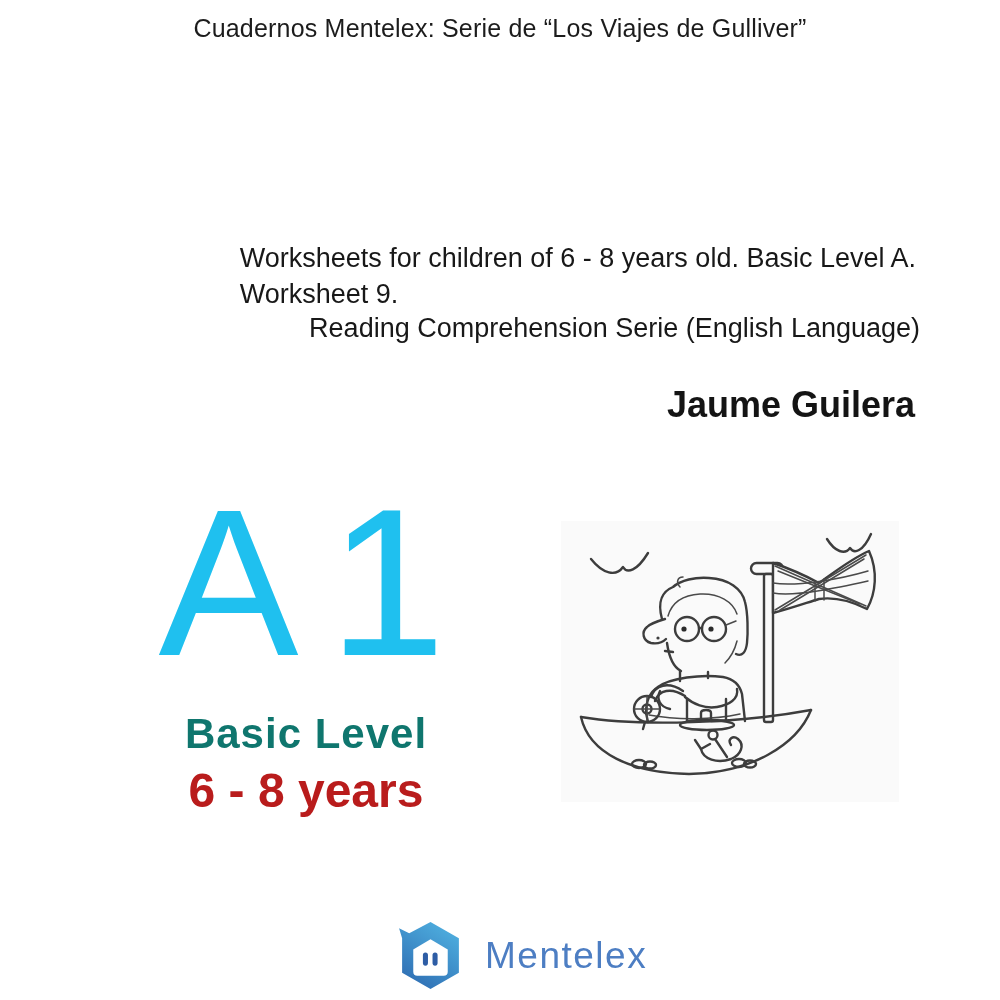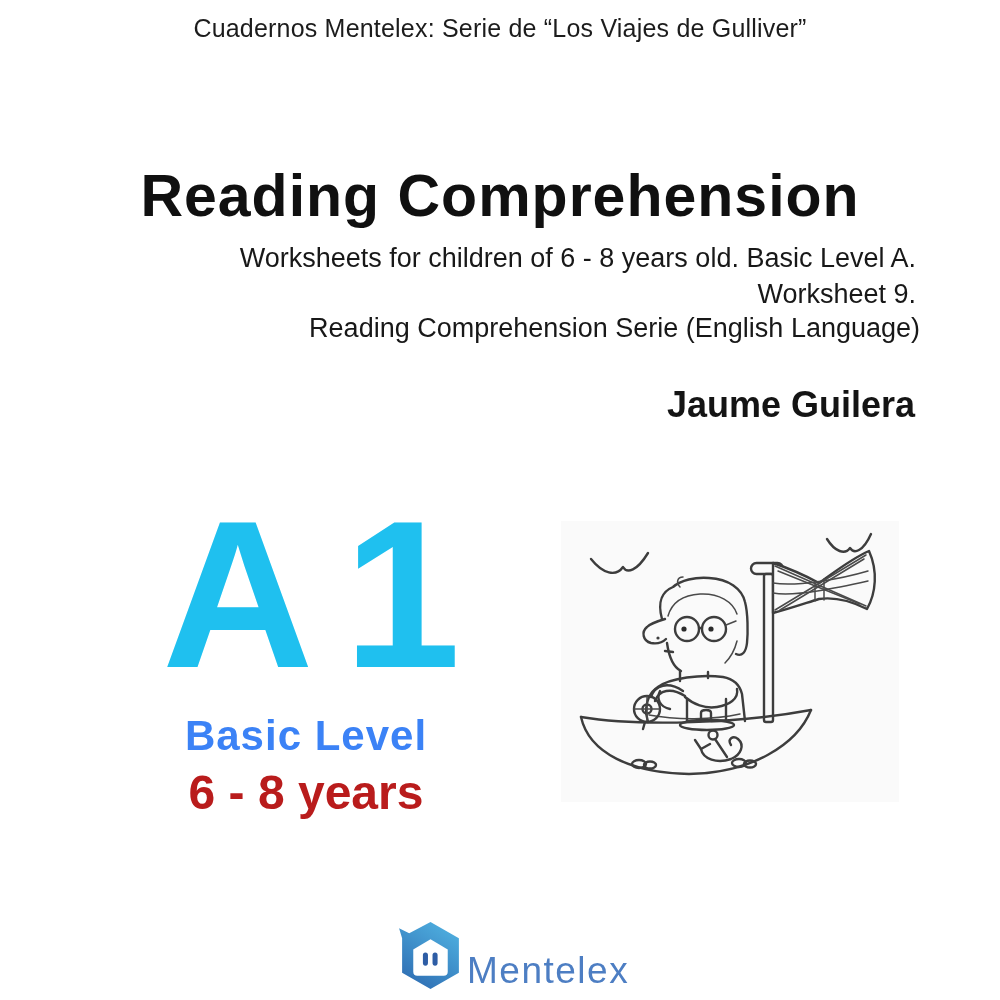--- a/index.html
+++ b/index.html
@@ -10,67 +10,66 @@
   .series-header{
     position:absolute;top:14px;left:0;width:100%;
     text-align:center;font-size:25px;color:#1c1c1c;letter-spacing:.2px;
   }
   .main-title{
     position:absolute;top:162px;left:0;width:100%;margin:0;
     text-align:center;font-size:59px;font-weight:700;letter-spacing:1px;color:#101010;
   }
   .subtitle{
     position:absolute;top:240px;right:84px;
-    text-align:right;font-size:27px;line-height:36px;color:#181818;
+    text-align:left;font-size:27px;line-height:36px;color:#181818;
   }
   .book-line{
     position:absolute;top:313px;right:80px;
     text-align:right;font-size:27px;color:#181818;
   }
   .author{
     position:absolute;top:384px;right:85px;
     text-align:left;font-size:36px;font-weight:700;color:#141414;
   }
   .level-block{
     position:absolute;left:128px;top:478px;width:356px;text-align:center;
   }
   .level-code{
-    font-size:210px;line-height:1.0;font-weight:700;color:#1fc0ef;
-    letter-spacing:30px;padding-left:22px;margin:12px;
+    font-size:210px;line-height:1.0;font-weight:400;color:#1fc0ef;
+    letter-spacing:30px;padding-left:22px;margin:0;
   }
   .level-label{
-    margin-top:12px;font-size:42px;font-weight:700;color:#3b82f6;letter-spacing:1px;
+    margin-top:22px;font-size:42px;font-weight:700;color:#0f766e;letter-spacing:1px;
   }
   .age-range{
     margin-top:5px;font-size:48px;font-weight:700;color:#b91c1c;
   }
   .illustration{
     position:absolute;left:561px;top:521px;width:338px;height:281px;
     background:#fafafa;
   }
   .illustration svg{display:block;width:100%;height:100%;}
   .brand{
-    position:absolute;left:394px;top:919px;display:flex;align-items:flex-end;gap:0;
+    position:absolute;left:394px;top:919px;display:flex;align-items:center;gap:18px;
   }
   .brand-icon{width:73px;height:73px;display:block;}
   .brand-name{
     font-size:37px;color:#4d7ec3;letter-spacing:1.5px;font-weight:500;
   }
   .sketch{stroke:#3d3d3d;fill:none;stroke-width:2.4;stroke-linecap:round;stroke-linejoin:round;}
   .sketch-thin{stroke:#4a4a4a;fill:none;stroke-width:1.5;stroke-linecap:round;}
   .sketch-fill{stroke:#3d3d3d;fill:#fafafa;stroke-width:2.4;stroke-linejoin:round;}
 </style>
 </head>
 <body>
 
 <div class="page">
 
   <div class="series-header">Cuadernos Mentelex: Serie de “Los Viajes de Gulliver”</div>
 
-  <h1 class="main-title">Reading Comprehension</h1>
 
   <div class="subtitle">
     <div>Worksheets for children of 6 - 8 years old. Basic Level A.</div>
     <div>Worksheet 9.</div>
   </div>
 
   <div class="book-line">Reading Comprehension Serie (English Language)</div>
 
   <div class="author">Jaume Guilera</div>
 

